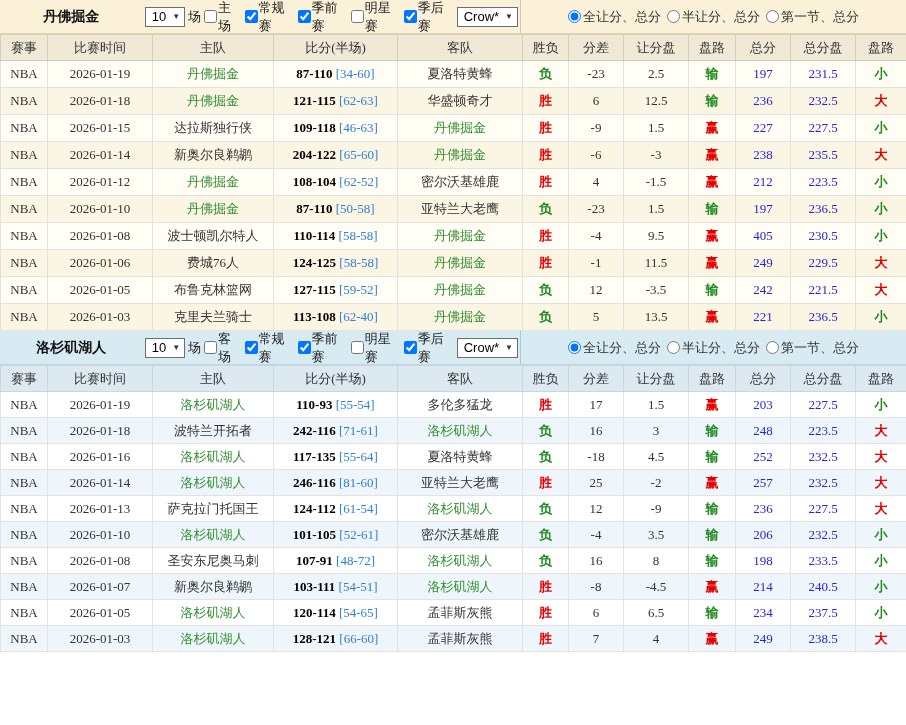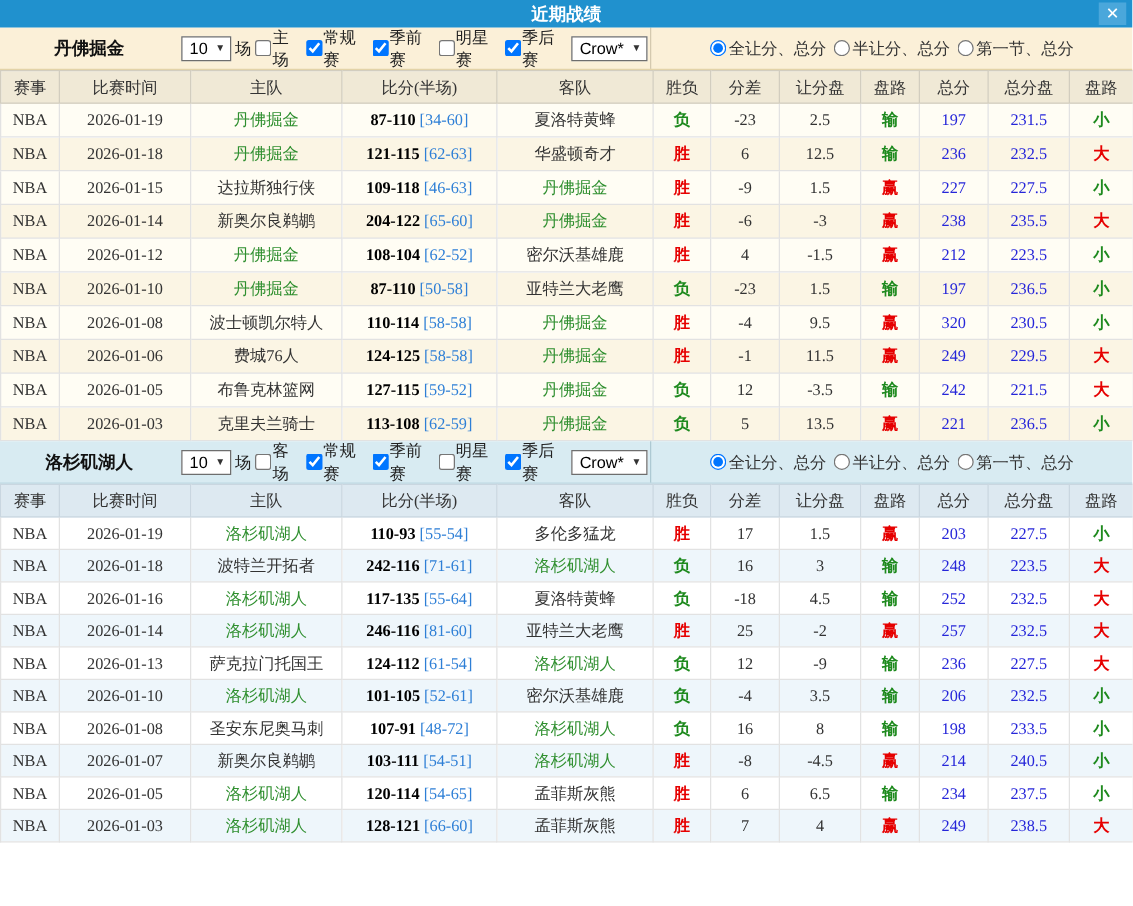--- a/index.html
+++ b/index.html
@@ -73,24 +73,20 @@
     height:27px; line-height:27px; text-align:center; font-size:13px;
     background:#fffef6; border-bottom:1px solid #eee;
   }
   .sum-dark { color:#4a4a4a; }
   .sum-red  { color:#ff0000; }
 </style>
 </head>
 <body>
 
 <div class="modal">
-  <div class="titlebar">
-    <span>近期战绩</span>
-    <div class="close-btn">✕</div>
-  </div>
   <div id="sections">
       <div class="section s1">
         <div class="filterbar">
           <div class="f-left">
             <span class="teamname">丹佛掘金</span>
             <span class="selectbox">
               <span>10</span>
               <span class="caret">▼</span>
             </span>
             <span class="unit">场</span>
@@ -253,21 +249,21 @@
             <tr>
               <td>NBA</td>
               <td>2026-01-08</td>
               <td>波士顿凯尔特人</td>
               <td><span class="score-main">110-114</span> <span class="score-half">[58-58]</span></td>
               <td class="team-focus">丹佛掘金</td>
               <td class="c-red">胜</td>
               <td>-4</td>
               <td>9.5</td>
               <td class="c-red">赢</td>
-              <td class="blue-num">320</td>
+              <td class="blue-num">405</td>
               <td class="blue-num">230.5</td>
               <td class="c-green">小</td>
             </tr>
             <tr>
               <td>NBA</td>
               <td>2026-01-06</td>
               <td>费城76人</td>
               <td><span class="score-main">124-125</span> <span class="score-half">[58-58]</span></td>
               <td class="team-focus">丹佛掘金</td>
               <td class="c-red">胜</td>
@@ -289,21 +285,21 @@
               <td>-3.5</td>
               <td class="c-green">输</td>
               <td class="blue-num">242</td>
               <td class="blue-num">221.5</td>
               <td class="c-red">大</td>
             </tr>
             <tr>
               <td>NBA</td>
               <td>2026-01-03</td>
               <td>克里夫兰骑士</td>
-              <td><span class="score-main">113-108</span> <span class="score-half">[62-59]</span></td>
+              <td><span class="score-main">113-108</span> <span class="score-half">[62-40]</span></td>
               <td class="team-focus">丹佛掘金</td>
               <td class="c-green">负</td>
               <td>5</td>
               <td>13.5</td>
               <td class="c-red">赢</td>
               <td class="blue-num">221</td>
               <td class="blue-num">236.5</td>
               <td class="c-green">小</td>
             </tr>
           </tbody>

